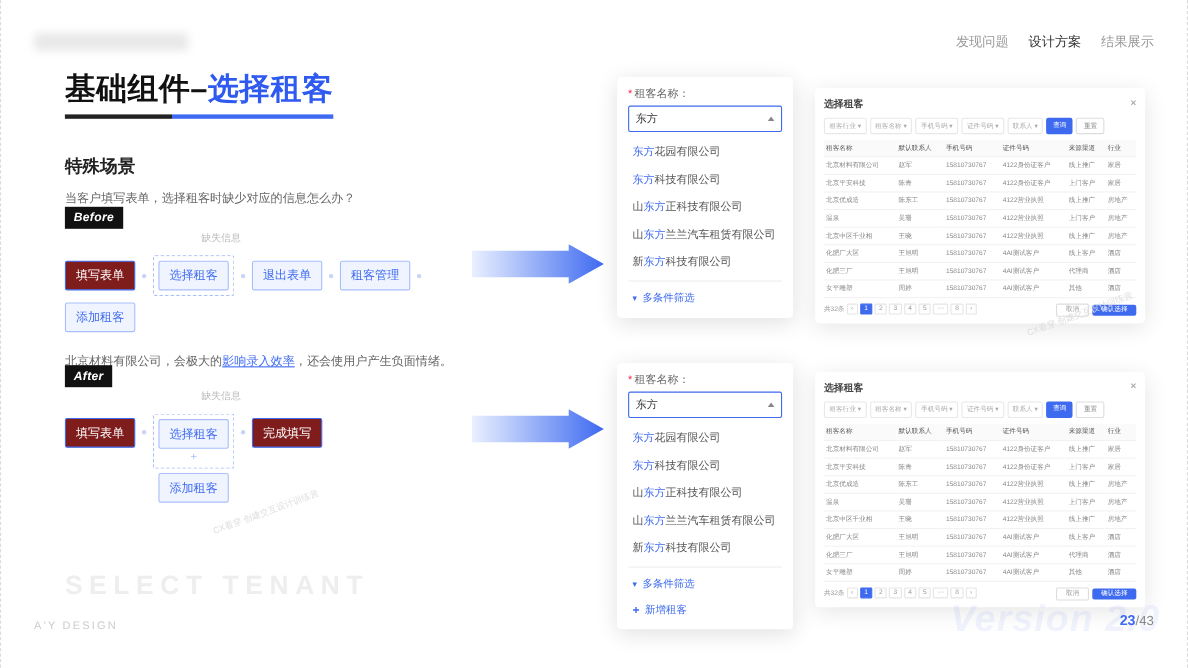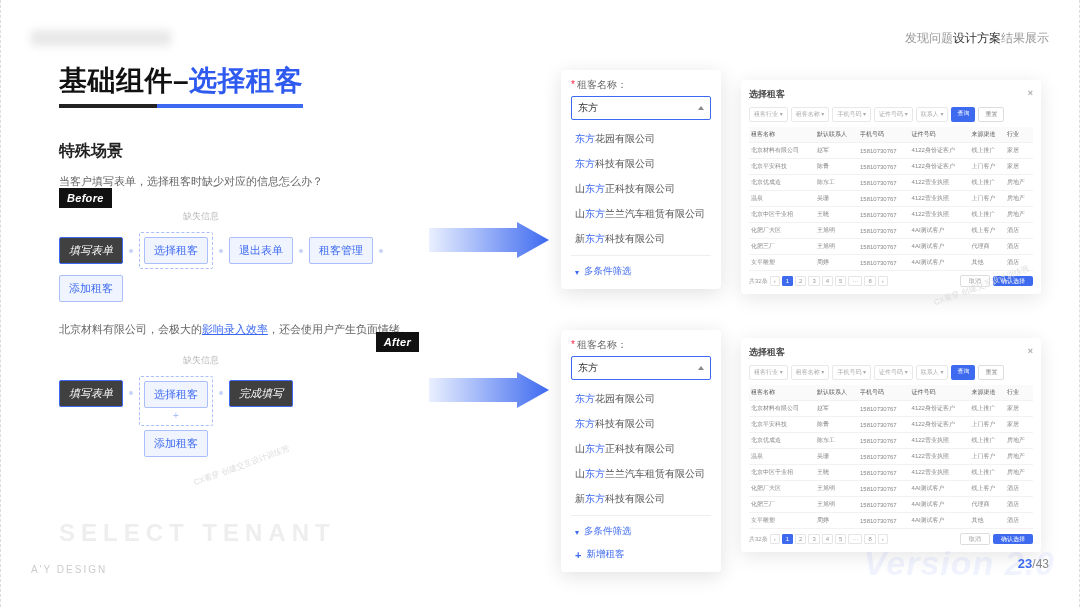--- a/index.html
+++ b/index.html
@@ -4,21 +4,21 @@
 <style>
 * { margin: 0; padding: 0; box-sizing: border-box; }
 body {
   width: 1080px; height: 607px;
   font-family: -apple-system, BlinkMacSystemFont, "PingFang SC", "Microsoft YaHei", sans-serif;
   background: #fff; position: relative; overflow: hidden;
   border-left: 1px dashed #dcdcdc; border-right: 1px dashed #dcdcdc;
 }
 .topnav {
   position: absolute; top: 30px; right: 30px;
-  display: flex; font-size: 12px; color: #999; justify-content: center;
+  display: flex; gap: 18px; font-size: 12px; color: #999; justify-content: center;
 }
 .topnav .active { color: #333; font-weight: 500; }
 .logo-blur {
   position: absolute; top: 30px; left: 30px;
   width: 140px; height: 16px; background: #e8e8e8;
   filter: blur(4px); border-radius: 3px;
 }
 .title {
   position: absolute; top: 62px; left: 58px;
   font-size: 28px; font-weight: 900; letter-spacing: 0.5px;
@@ -44,21 +44,21 @@
 }
 .flow {
   display: flex; align-items: center; gap: 6px;
   margin-top: 10px; flex-wrap: wrap;
 }
 .step {
   border: 1px solid #a9befb; background: #f0f4ff;
   color: #3e6af0; font-size: 11px; padding: 5px 9px;
   border-radius: 2px; white-space: nowrap;
 }
-.step.solid { background: #404040; color: #fff; border-color: #3e6af0; font-style: italic; }
+.step.solid { background: #7f1d1d; color: #fff; border-color: #3e6af0; }
 .step-connector { width: 4px; height: 4px; border-radius: 50%; background: #c8d4f5; }
 .dotted-box {
   border: 1px dashed #a9befb; padding: 4px; border-radius: 2px;
   display: flex; flex-direction: column; align-items: center; gap: 3px;
 }
 .plus-mini { font-size: 10px; color: #a9befb; line-height: 1; }
 .flow-col { display: flex; flex-direction: column; align-items: center; gap: 4px; }
 .big-arrow {
   position: absolute;
   width: 120px; height: 36px;
@@ -185,21 +185,21 @@
     <span class="step-connector"></span>
     <div class="step">租客管理</div>
     <span class="step-connector"></span>
     <div class="step">添加租客</div>
   </div>
   <div class="desc" style="margin-top:18px;">
     <span>北京材料有限公司，会极大的</span><span class="hl">影响录入效率</span><span>，还会使用户产生负面情绪。</span>
   </div>
 </div>
 
-<div class="left-col" style="top:332px;text-align:right;">
+<div class="left-col" style="top:332px;">
   <span class="badge">After</span>
   <div class="hint-label" style="top:22px; left:124px;">缺失信息</div>
   <div class="flow" style="margin-top:24px; align-items:flex-start;">
     <div class="step solid" style="margin-top:4px;">填写表单</div>
     <span class="step-connector" style="margin-top:15px;"></span>
     <div class="flow-col">
       <div class="dotted-box">
         <div class="step">选择租客</div>
         <span class="plus-mini">+</span>
       </div>

